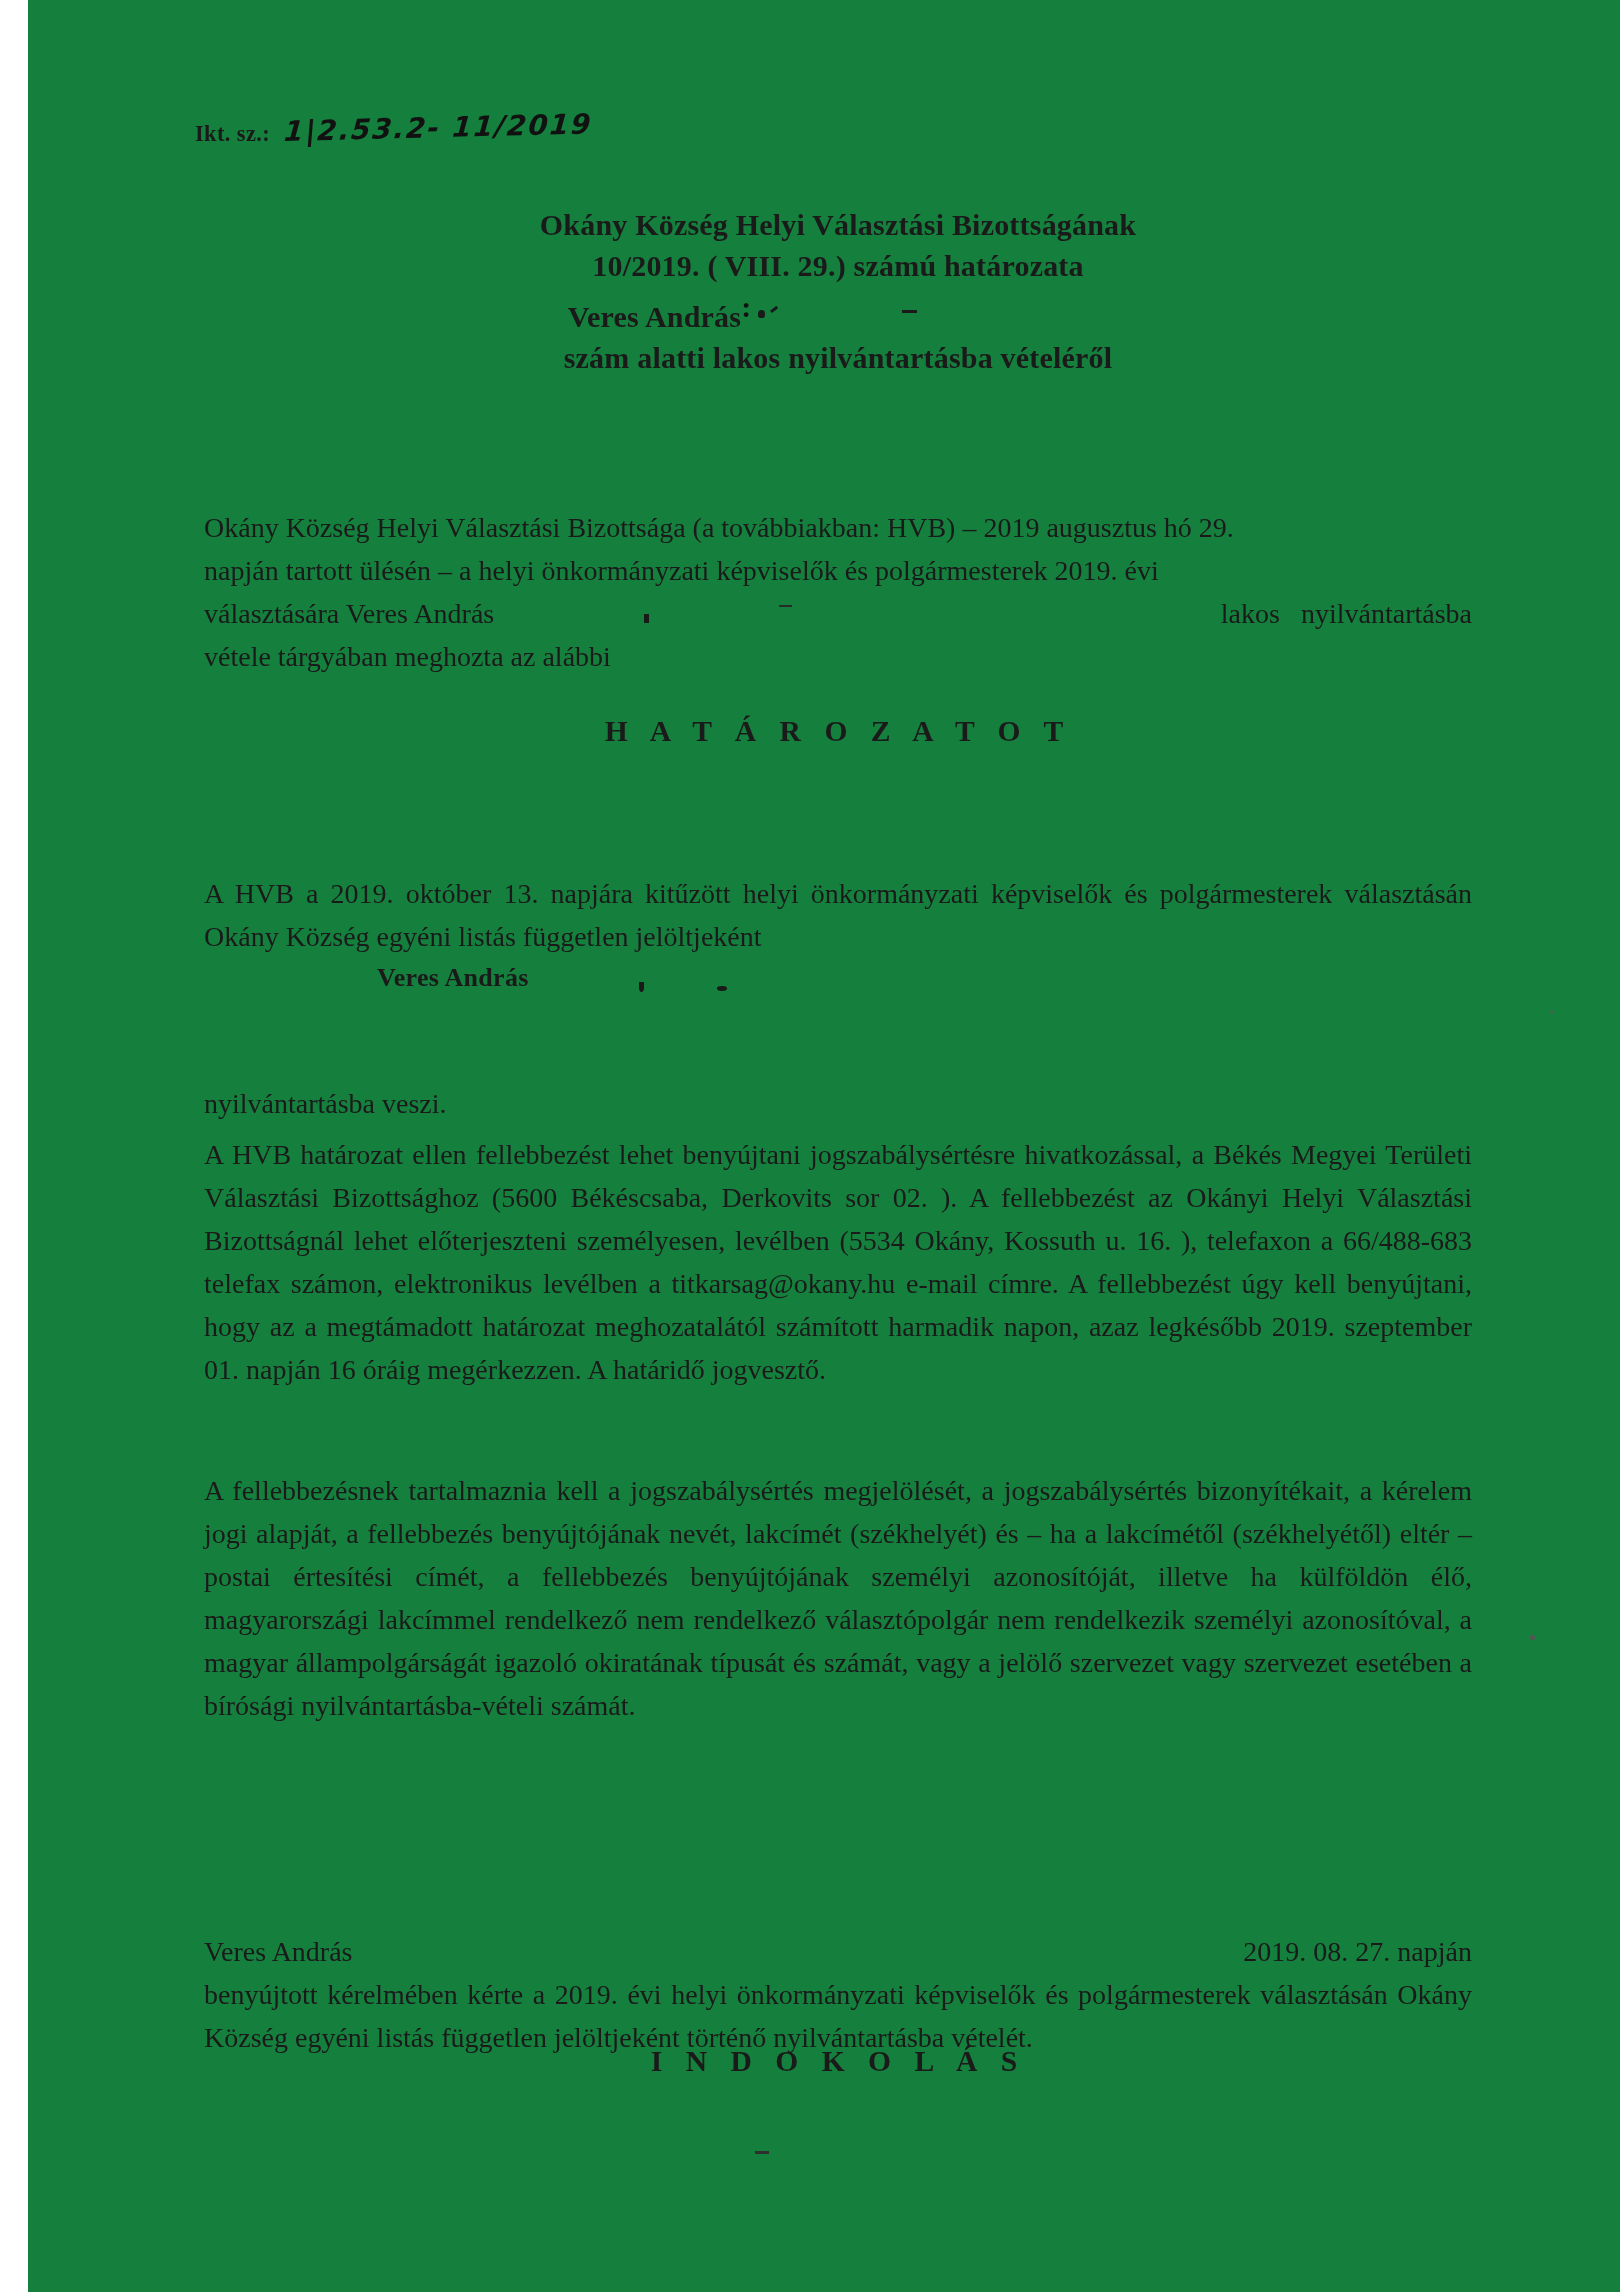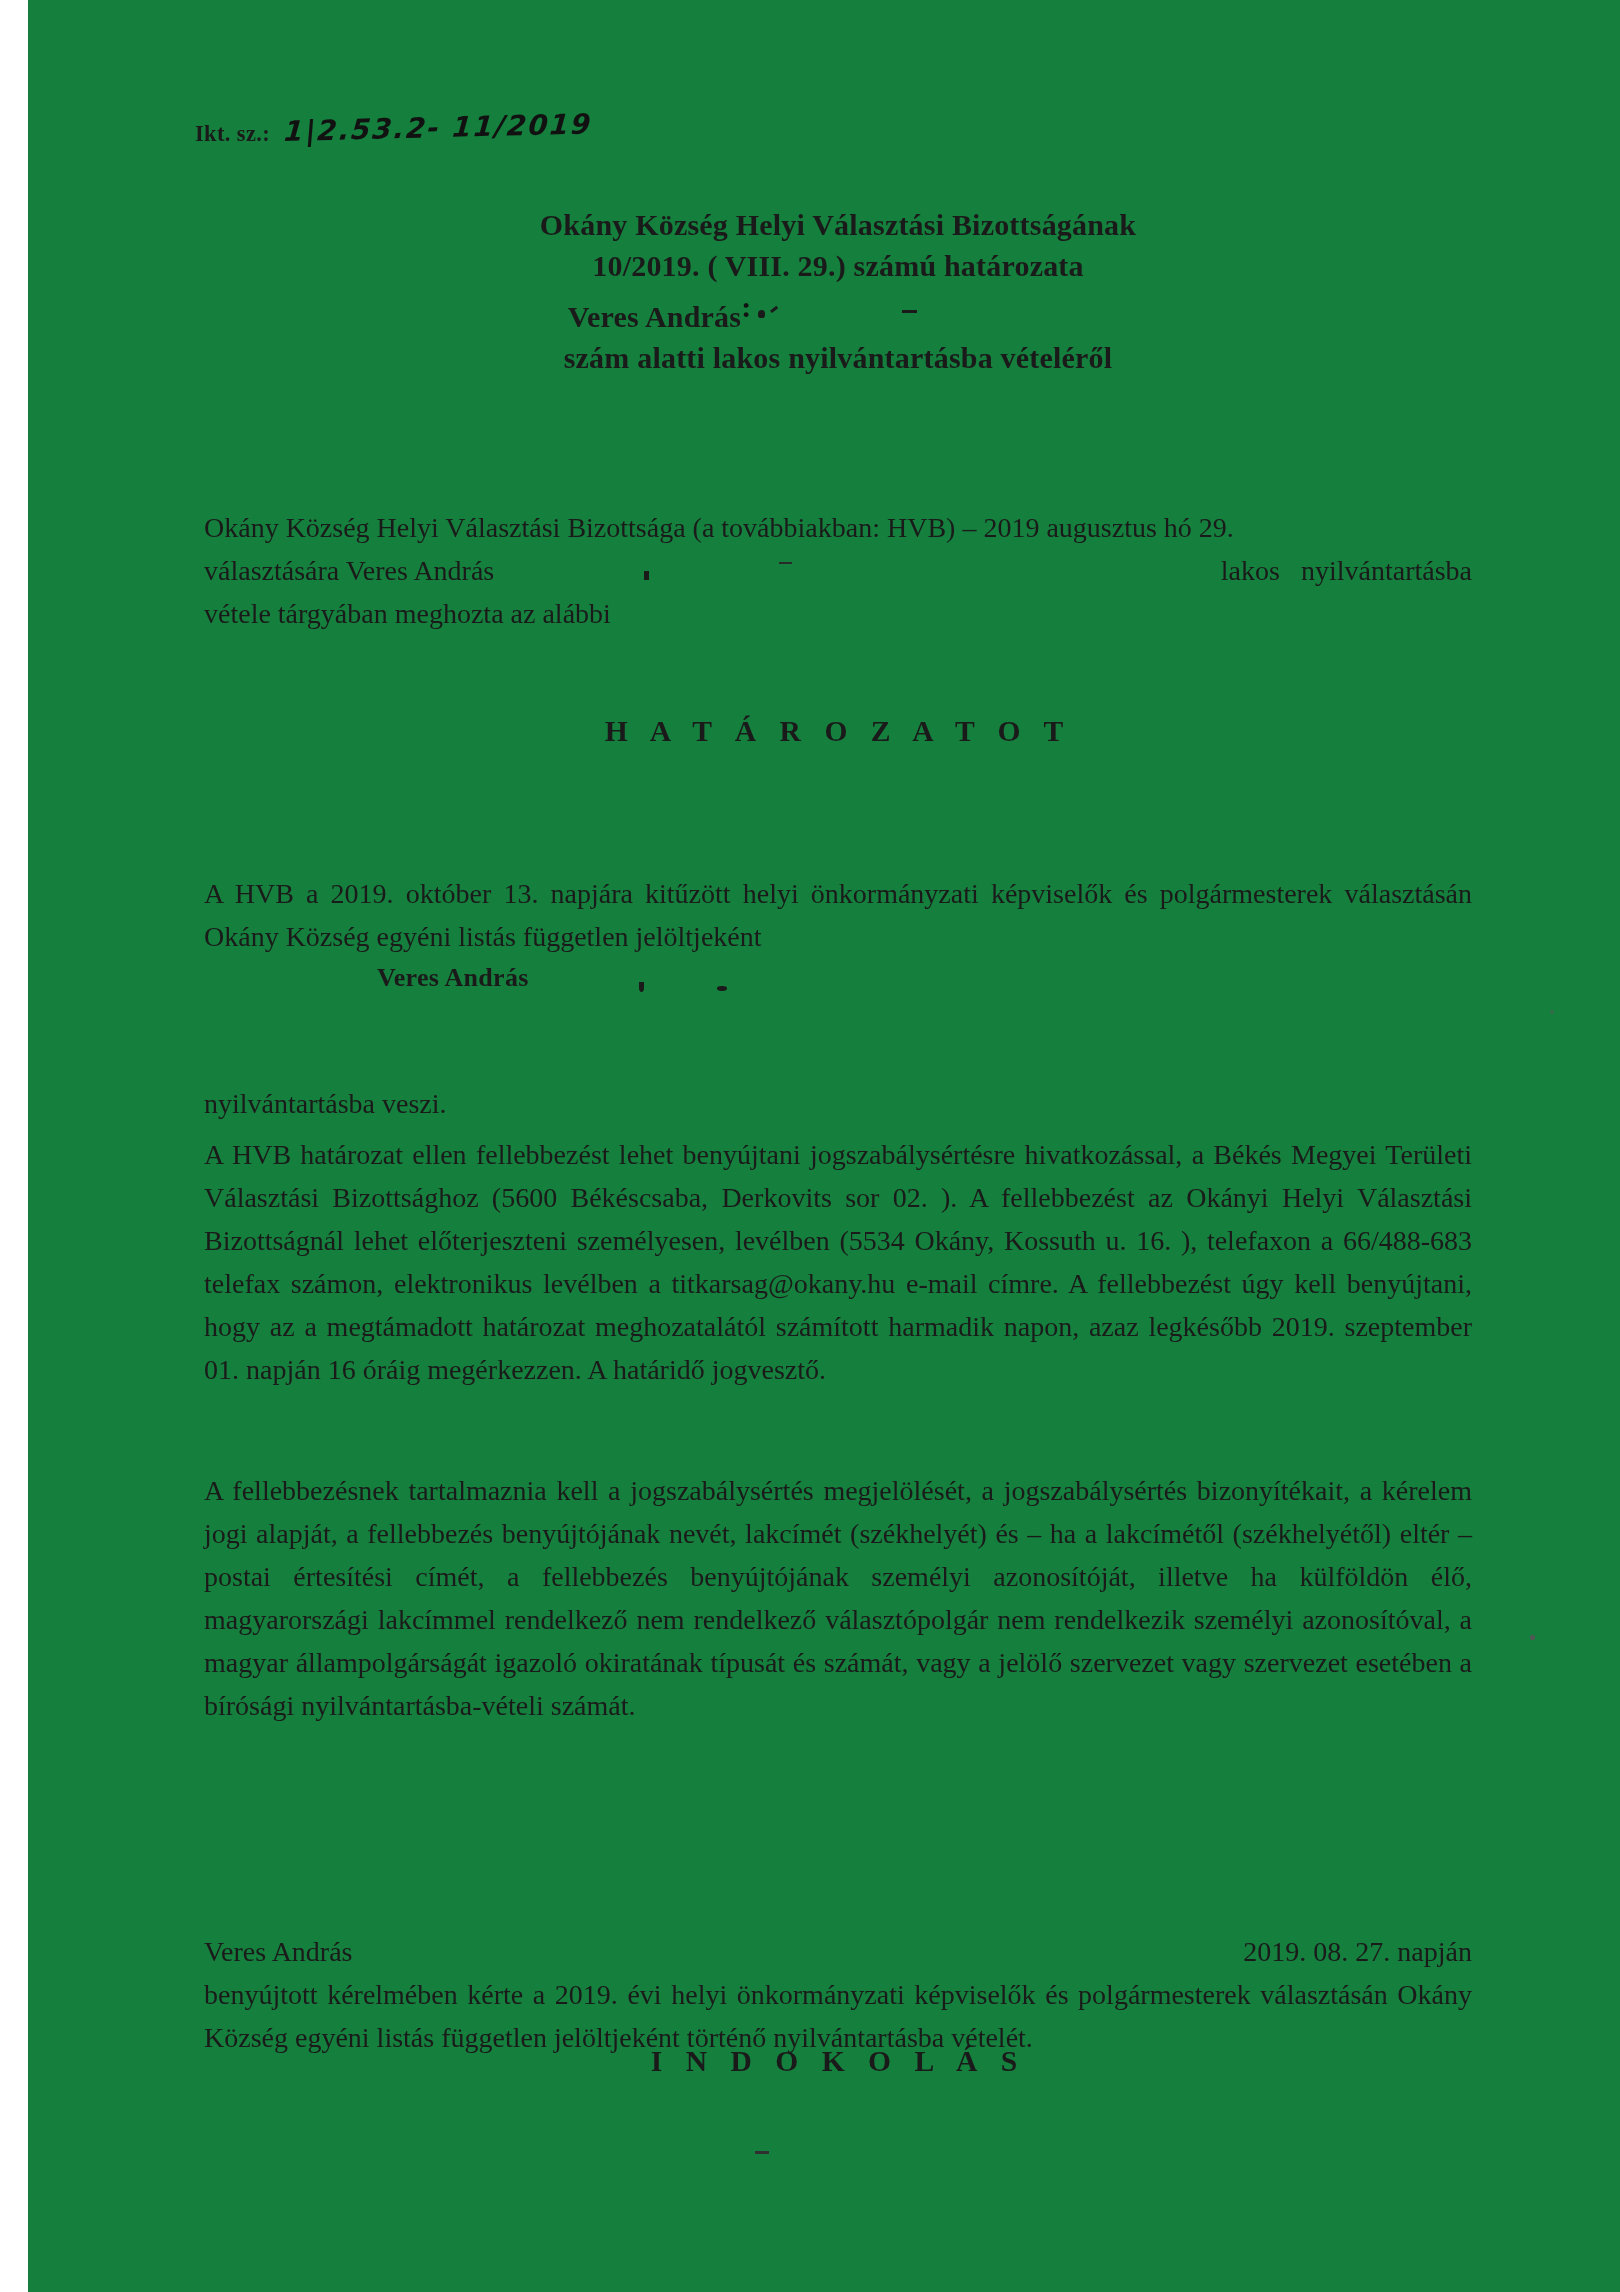--- a/index.html
+++ b/index.html
@@ -205,20 +205,21 @@
         <span class="redact-speck speck-a"></span>
         <span class="redact-speck speck-b"></span>
         <span class="redact-speck speck-c"></span>
       </span>
     </div>
     <div class="title-line">szám alatti lakos nyilvántartásba vételéről</div>
   </div>
 
   <div class="body-block p-intro">
     <div>Okány Község Helyi Választási Bizottsága (a továbbiakban: HVB) – 2019 augusztus hó 29.</div>
+    <div>napján tartott ülésén – a helyi önkormányzati képviselők és polgármesterek 2019. évi</div>
     <div class="line-split">
       <span class="seg-left">választására Veres András</span>
       <span class="seg-gap">
         <span class="gap-dot"></span>
         <span class="gap-dash"></span>
       </span>
       <span class="seg-right">lakos   nyilvántartásba</span>
     </div>
     <div>vétele tárgyában meghozta az alábbi</div>
   </div>

